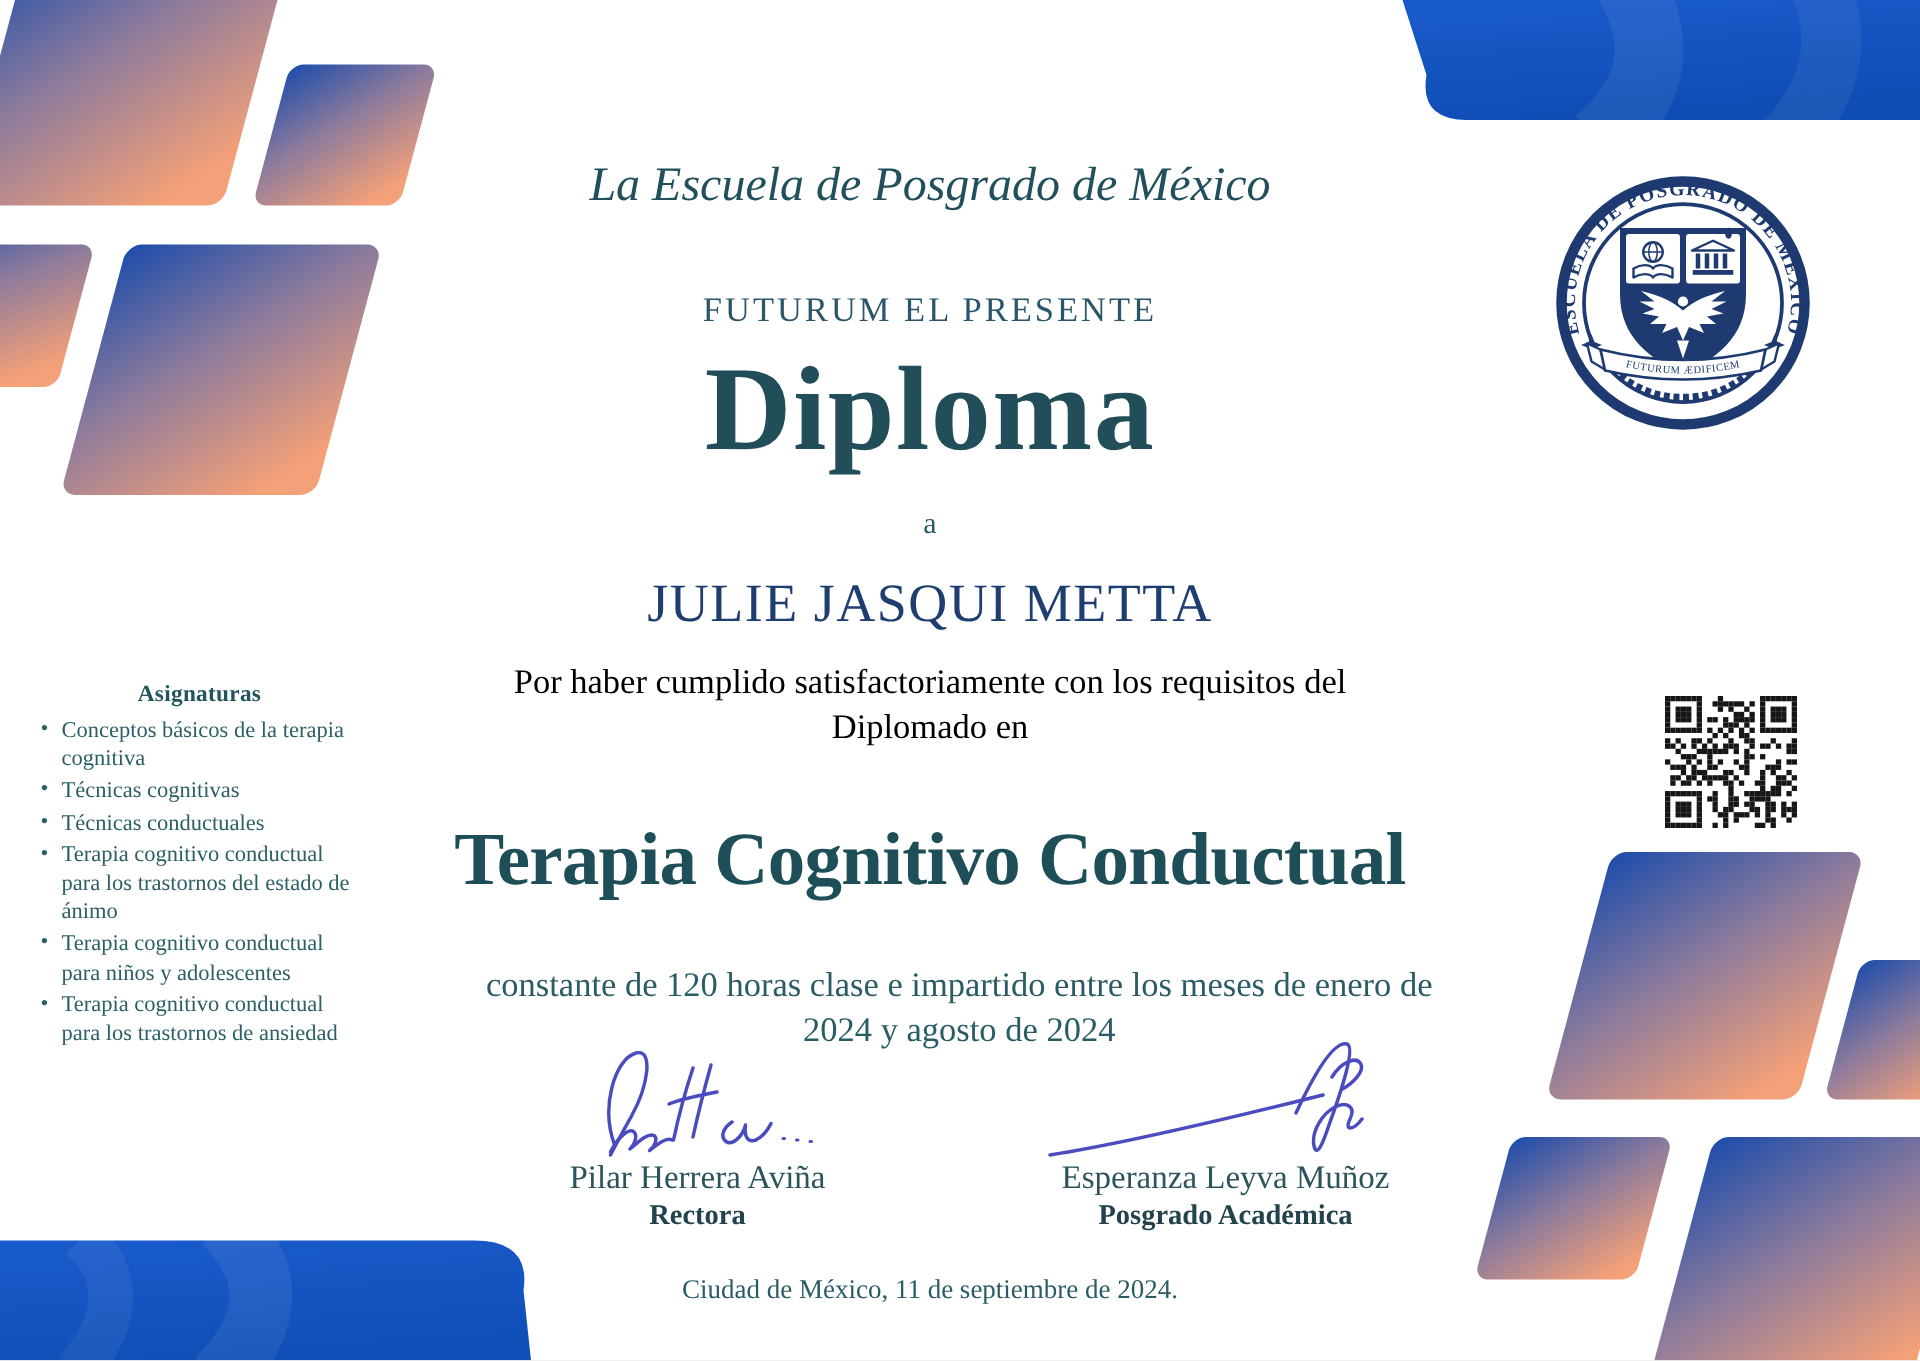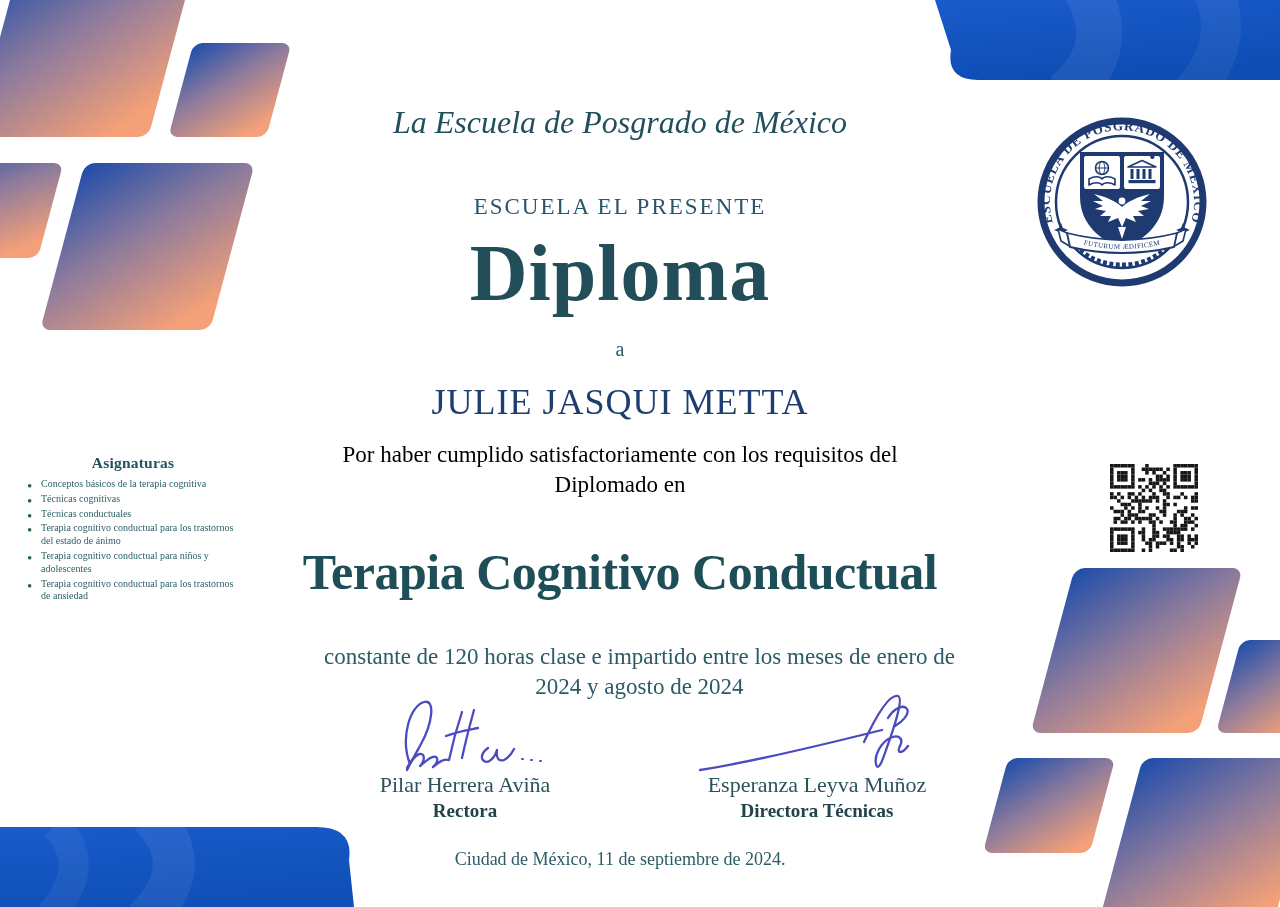--- a/index.html
+++ b/index.html
@@ -7,21 +7,21 @@
   .page {
     position:relative; width:1280px; height:907px; background:#ffffff;
     overflow:hidden; font-family:"Liberation Serif","DejaVu Serif",serif;
   }
   .deco { position:absolute; pointer-events:none; }
 
   
   .subjects { position:absolute; left:22px; top:454px; width:222px; color:#2b5f66; }
   .subjects h3 { font-size:15.5px; font-weight:bold; text-align:center; color:#24555e; margin-bottom:6px; letter-spacing:.2px; }
   .subjects ul { list-style:none; }
-  .subjects li { position:relative; font-size:10px; line-height:1.28; padding-left:19px; margin-bottom:2px; }
+  .subjects li { position:relative; font-size:15px; line-height:1.28; padding-left:19px; margin-bottom:2px; }
   .subjects li::before { content:"•"; position:absolute; left:5px; top:-1px; font-size:15px; color:#2b5f66; }
 
   
   .center-col { position:absolute; left:0; top:0; width:1240px; height:907px; text-align:center; }
   .center-col > div { position:absolute; left:0; right:0; }
   .school-name   { top:104px;  font-style:italic; font-size:32px; color:#21505c; }
   .presents      { top:194px;  font-size:23px; letter-spacing:2px; color:#2a566b; }
   .diploma-title { top:228px;  font-size:80px; font-weight:bold; color:#224e59; letter-spacing:1px; }
   .to-label      { top:338px;  font-size:20px; color:#2a5c66; }
   .recipient     { top:381px;  font-size:36px; color:#1e3e70; letter-spacing:1px; }
@@ -451,21 +451,21 @@
       <li>Técnicas cognitivas</li>
       <li>Técnicas conductuales</li>
       <li>Terapia cognitivo conductual para los trastornos del estado de ánimo</li>
       <li>Terapia cognitivo conductual para niños y adolescentes</li>
       <li>Terapia cognitivo conductual para los trastornos de ansiedad</li>
     </ul>
   </div>
 
   <div class="center-col">
     <div class="school-name">La Escuela de Posgrado de México</div>
-    <div class="presents">ESCUELA EL PRESENTE</div>
+    <div class="presents">FUTURUM EL PRESENTE</div>
     <div class="diploma-title">Diploma</div>
     <div class="to-label">a</div>
     <div class="recipient">JULIE JASQUI METTA</div>
     <div class="reason"><span>Por haber cumplido satisfactoriamente con los requisitos del Diplomado en</span></div>
     <div class="program">Terapia Cognitivo Conductual</div>
     <div class="duration"><span>constante de 120 horas clase e impartido entre los meses de enero de 2024 y agosto de 2024</span></div>
     <div class="issue-line">Ciudad de México, 11 de septiembre de 2024.</div>
   </div>
 
   <div class="sig-block sig-left">
@@ -484,16 +484,16 @@
 
   <div class="sig-block sig-right">
     <svg class="sig-art" width="250" height="88" viewBox="0 0 250 88">
       <g fill="none" stroke="#4142BC" stroke-width="2.3" stroke-linecap="round" stroke-linejoin="round" opacity=".95">
         <path d="M8,80 C60,72 130,55 190,40"></path>
         <path d="M172,52 C186,22 198,4 206,6 C212,8 202,38 194,60 C190,72 186,82 184,74 C182,64 190,52 198,48 C206,44 212,48 208,56 C204,64 210,64 216,56"></path>
         <path d="M196,28 C202,18 212,14 215,19 C218,24 210,32 203,36"></path>
       </g>
     </svg>
     <div class="sig-name">Esperanza Leyva Muñoz</div>
-    <div class="sig-title">Directora Técnicas</div>
+    <div class="sig-title">Posgrado Académica</div>
   </div>
 
 </div>
 
 </body></html>

